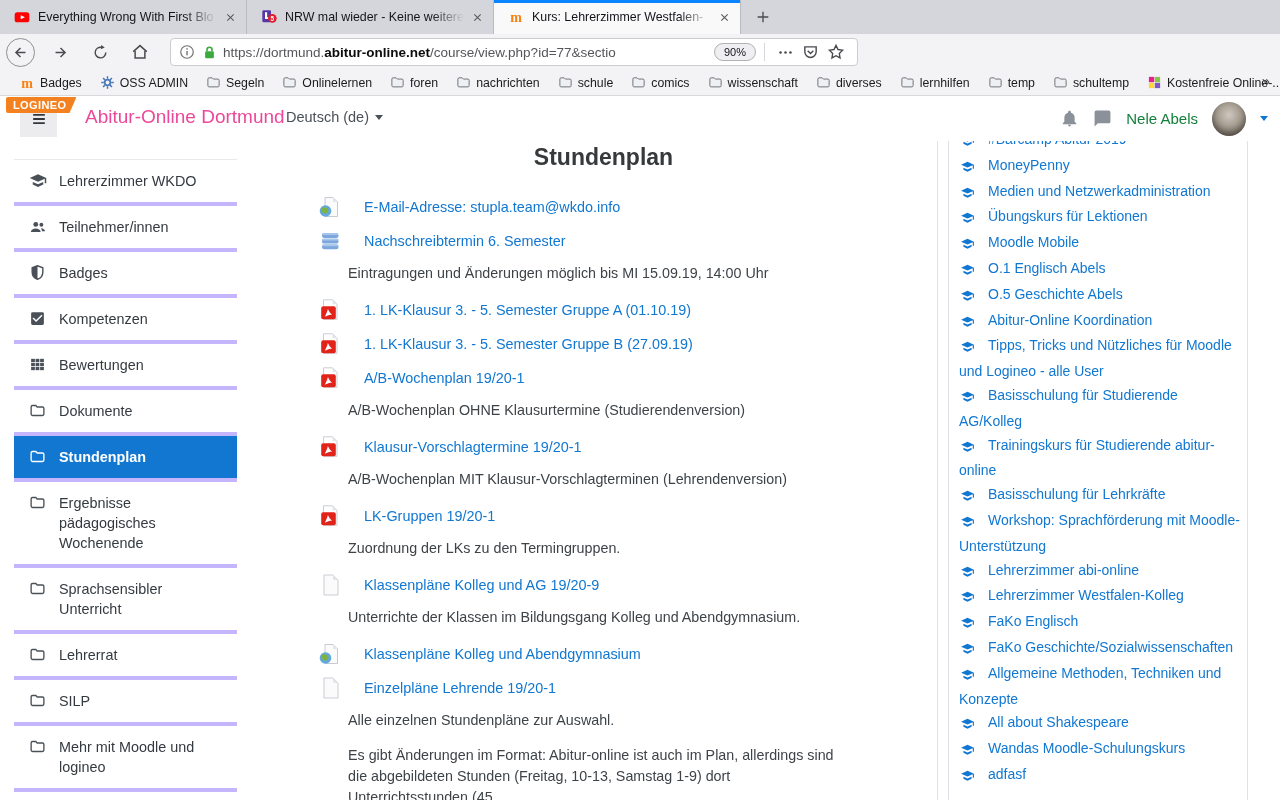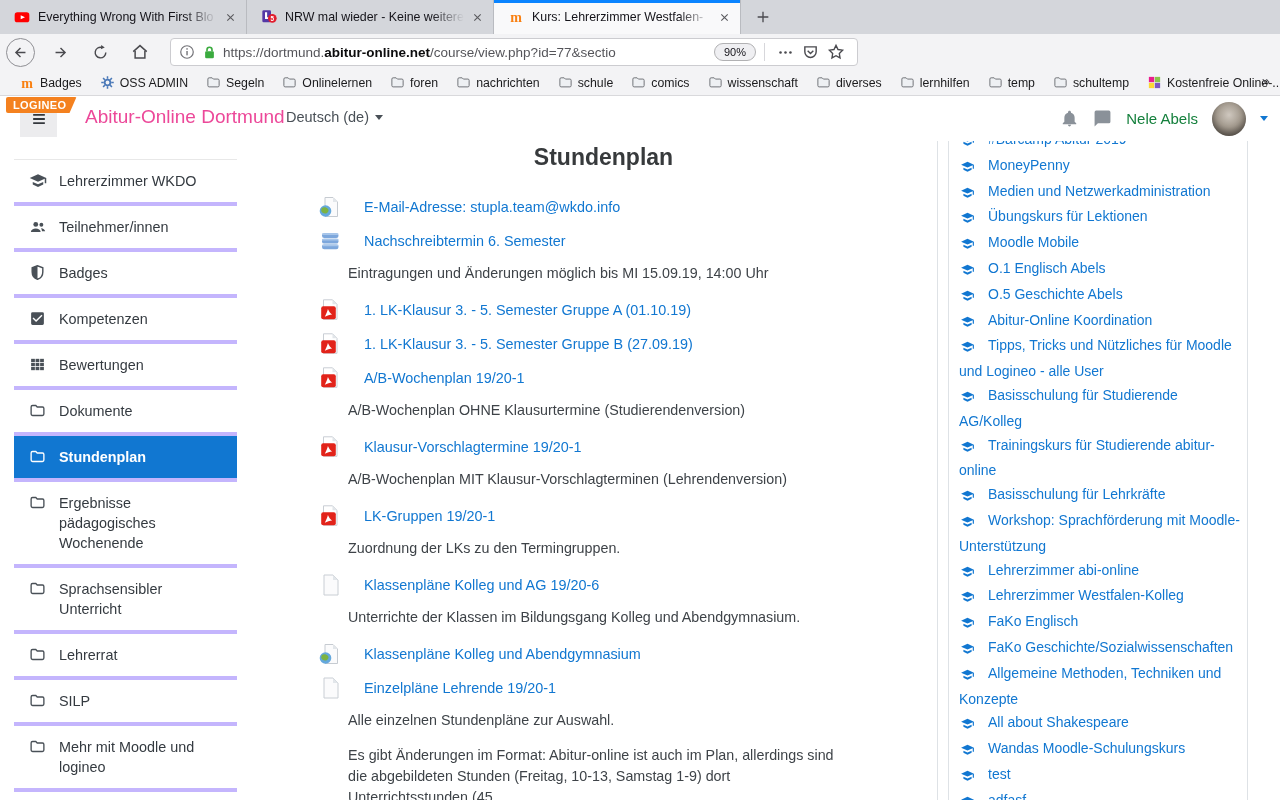--- a/index.html
+++ b/index.html
@@ -480,24 +480,20 @@
               <path d="M12 3L1 8l11 5 9-4.1V15h2V8z" fill="#1177d1"></path>
               <path d="M5 13.2v3.6L12 20l7-3.2v-3.6L12 16.4z" fill="#1177d1"></path>
             </svg></span>All about Shakespeare</li>
         <li><span style="display:inline-block;vertical-align:-2px;margin-right:6px;"><svg width="17" height="14" viewBox="0 0 24 24" xmlns="http://www.w3.org/2000/svg">
               <path d="M12 3L1 8l11 5 9-4.1V15h2V8z" fill="#1177d1"></path>
               <path d="M5 13.2v3.6L12 20l7-3.2v-3.6L12 16.4z" fill="#1177d1"></path>
             </svg></span>Wandas Moodle-Schulungskurs</li>
         <li><span style="display:inline-block;vertical-align:-2px;margin-right:6px;"><svg width="17" height="14" viewBox="0 0 24 24" xmlns="http://www.w3.org/2000/svg">
               <path d="M12 3L1 8l11 5 9-4.1V15h2V8z" fill="#1177d1"></path>
               <path d="M5 13.2v3.6L12 20l7-3.2v-3.6L12 16.4z" fill="#1177d1"></path>
-            </svg></span>test</li>
-        <li><span style="display:inline-block;vertical-align:-2px;margin-right:6px;"><svg width="17" height="14" viewBox="0 0 24 24" xmlns="http://www.w3.org/2000/svg">
-              <path d="M12 3L1 8l11 5 9-4.1V15h2V8z" fill="#1177d1"></path>
-              <path d="M5 13.2v3.6L12 20l7-3.2v-3.6L12 16.4z" fill="#1177d1"></path>
             </svg></span>adfasf</li>
       </ul>
     </div>
 
   <div class="mheader">
     <button class="hambtn">
         <span class="ico">
           <svg width="20" height="20" viewBox="0 0 24 24" xmlns="http://www.w3.org/2000/svg">
             <path d="M5 7h14M5 12h14M5 17h14" stroke="#33373c" stroke-width="2.2"></path>
           </svg>
@@ -745,21 +741,21 @@
           <a>LK-Gruppen 19/20-1</a>
         </div>
         <div class="res-text">Zuordnung der LKs zu den Termingruppen.</div>
         <div class="res-row">
           <span class="ric">
             <svg width="24" height="24" viewBox="0 0 24 24" xmlns="http://www.w3.org/2000/svg">
               <path d="M6 2h9l5 5v15H6z" fill="#fbfbfc" stroke="#c9ced4"></path>
               <path d="M15 2l5 5h-5z" fill="#e2e6ea"></path>
             </svg>
           </span>
-          <a>Klassenpläne Kolleg und AG 19/20-6</a>
+          <a>Klassenpläne Kolleg und AG 19/20-9</a>
         </div>
         <div class="res-text">Unterrichte der Klassen im Bildungsgang Kolleg und Abendgymnasium.</div>
         <div class="res-row">
           <span class="ric">
             <svg width="24" height="24" viewBox="0 0 24 24" xmlns="http://www.w3.org/2000/svg">
               <path d="M7 2.5h8l4.5 4.5v14.5H7z" fill="#fbfbfc" stroke="#c6cbd1"></path>
               <path d="M15 2.5l4.5 4.5H15z" fill="#e2e6ea"></path>
               <circle cx="7.5" cy="16" r="5.8" fill="#64a8dd"></circle>
               <path d="M3.6 13.2c2.2-1.6 5-.9 6.4.8 1.1 1.4.4 3.3-1.3 4.2-2.2.9-4.8-.2-5.5-2.4z" fill="#7cb342"></path>
             </svg>

